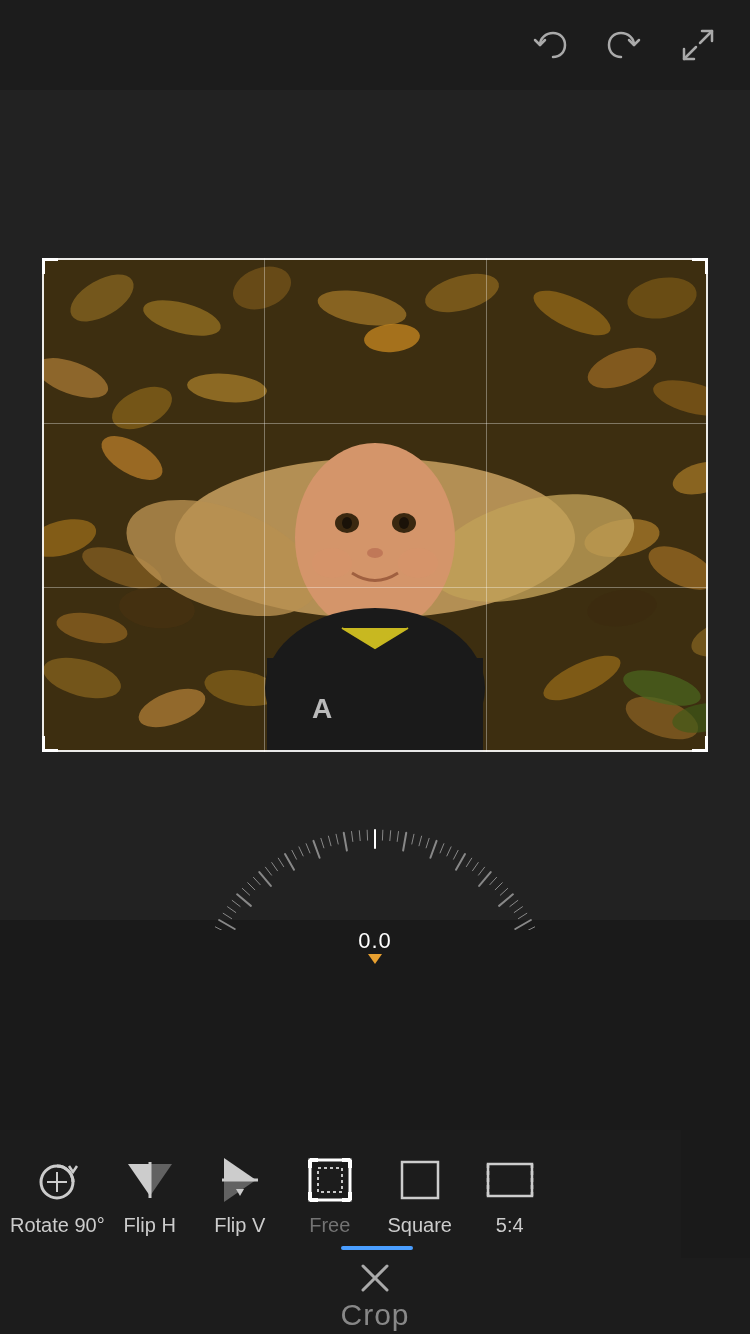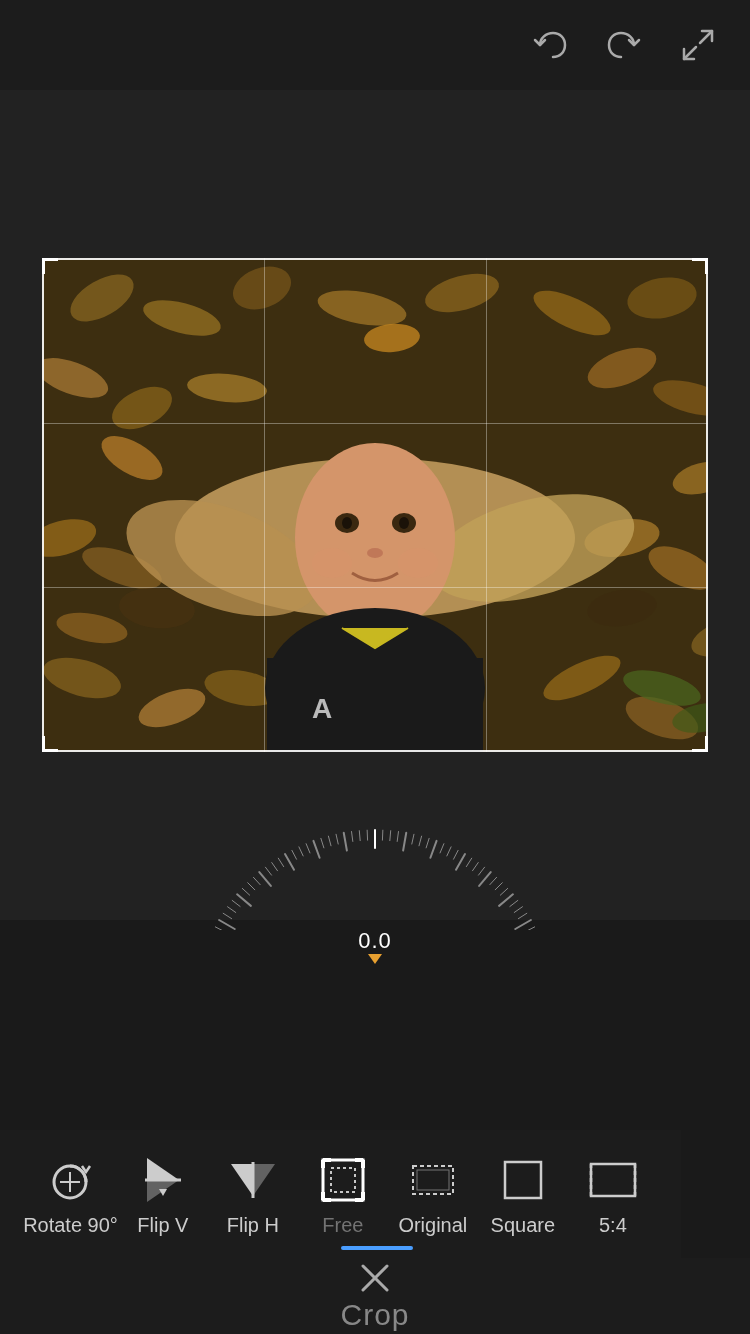--- a/index.html
+++ b/index.html
@@ -176,21 +176,21 @@
     
     #bottom-tools {
       position: absolute;
       top: 1130px;
       left: 0;
       width: 681px;
       height: 130px;
       background: #1c1c1c;
       display: flex;
       align-items: center;
-      justify-content: center;
+      justify-content: flex-start;
       padding: 0 10px;
     }
 
     .tool-item {
       display: flex;
       flex-direction: column;
       align-items: center;
       justify-content: center;
       cursor: pointer;
       min-width: 90px;
@@ -484,39 +484,39 @@
         <line x1="26" y1="18" x2="26" y2="38" stroke="#cccccc" stroke-width="2"></line>
         <line x1="16" y1="28" x2="36" y2="28" stroke="#cccccc" stroke-width="2"></line>
       </svg>
     </div>
     <div class="tool-label">Rotate 90°</div>
   </div>
 
   <div class="tool-item">
     <div class="tool-icon">
       <svg width="52" height="52" viewBox="0 0 52 52">
+        <polygon points="4,10 26,42 26,10" fill="#cccccc"></polygon>
+        <polygon points="48,10 26,42 26,10" fill="#cccccc" opacity="0.4"></polygon>
+        <line x1="26" y1="8" x2="26" y2="44" stroke="#cccccc" stroke-width="3"></line>
+      </svg>
+    </div>
+    <div class="tool-label">Flip H</div>
+  </div>
+
+  <div class="tool-item">
+    <div class="tool-icon">
+      <svg width="52" height="52" viewBox="0 0 52 52">
         <polygon points="10,4 42,26 10,26" fill="#cccccc"></polygon>
         <polygon points="10,48 42,26 10,26" fill="#cccccc" opacity="0.4"></polygon>
         <line x1="8" y1="26" x2="44" y2="26" stroke="#cccccc" stroke-width="3"></line>
 
         <polygon points="26,42 22,35 30,35" fill="#cccccc"></polygon>
       </svg>
     </div>
     <div class="tool-label">Flip V</div>
-  </div>
-
-  <div class="tool-item">
-    <div class="tool-icon">
-      <svg width="52" height="52" viewBox="0 0 52 52">
-        <polygon points="4,10 26,42 26,10" fill="#cccccc"></polygon>
-        <polygon points="48,10 26,42 26,10" fill="#cccccc" opacity="0.4"></polygon>
-        <line x1="26" y1="8" x2="26" y2="44" stroke="#cccccc" stroke-width="3"></line>
-      </svg>
-    </div>
-    <div class="tool-label">Flip H</div>
   </div>
 
   <div class="tool-item active">
     <div class="tool-icon">
       <svg width="52" height="52" viewBox="0 0 52 52" fill="none">
 
         <rect x="6" y="6" width="40" height="40" stroke="#ffffff" stroke-width="3" fill="none"></rect>
         <rect x="14" y="14" width="24" height="24" stroke="#ffffff" stroke-width="1.5" stroke-dasharray="3,3" fill="none"></rect>
 
         <path d="M6,6 L6,14" stroke="#ffffff" stroke-width="4"></path>
@@ -525,29 +525,20 @@
         <path d="M46,6 L38,6" stroke="#ffffff" stroke-width="4"></path>
         <path d="M6,46 L6,38" stroke="#ffffff" stroke-width="4"></path>
         <path d="M6,46 L14,46" stroke="#ffffff" stroke-width="4"></path>
         <path d="M46,46 L46,38" stroke="#ffffff" stroke-width="4"></path>
         <path d="M46,46 L38,46" stroke="#ffffff" stroke-width="4"></path>
       </svg>
     </div>
     <div class="tool-label">Free</div>
   </div>
 
-  <div class="tool-item">
-    <div class="tool-icon">
-      <svg width="52" height="52" viewBox="0 0 52 52" fill="none">
-        <rect x="6" y="12" width="40" height="28" stroke="#cccccc" stroke-width="2" stroke-dasharray="4,3" fill="none"></rect>
-        <rect x="10" y="16" width="32" height="20" stroke="#cccccc" stroke-width="1" fill="none" opacity="0.5"></rect>
-      </svg>
-    </div>
-    <div class="tool-label">Original</div>
-  </div>
 
   <div class="tool-item">
     <div class="tool-icon">
       <svg width="52" height="52" viewBox="0 0 52 52" fill="none">
         <rect x="8" y="8" width="36" height="36" stroke="#cccccc" stroke-width="2.5" fill="none"></rect>
       </svg>
     </div>
     <div class="tool-label">Square</div>
   </div>
 

